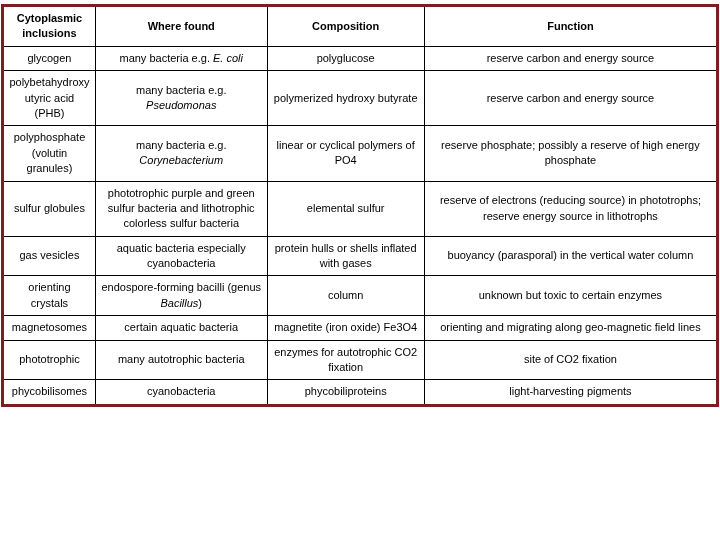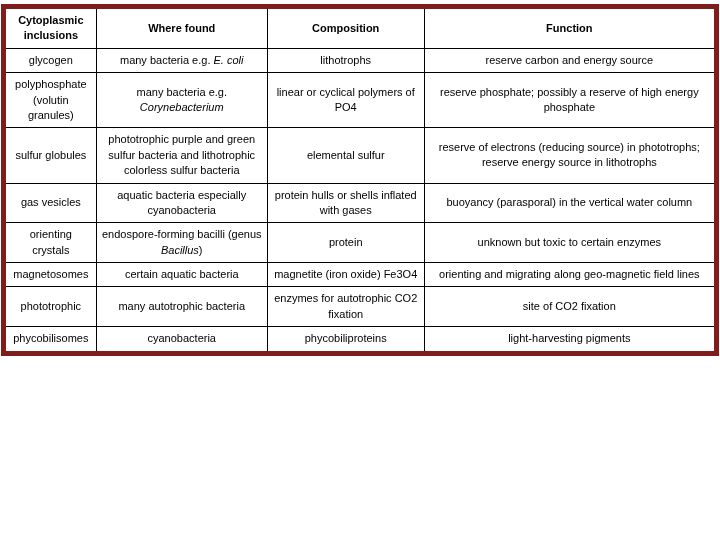--- a/index.html
+++ b/index.html
@@ -7,21 +7,21 @@
       font-family: Arial, sans-serif;
       font-size: 11px;
       background: #fff;
       width: 720px;
       min-height: 540px;
     }
     table {
       width: 718px;
       border-collapse: collapse;
       margin: 4px auto;
-      border: 5px solid #7f1d1d;
+      border: 3px solid #7f1d1d;
     }
     th, td {
       border: 1px solid #000;
       padding: 4px 5px;
       vertical-align: middle;
       text-align: center;
       line-height: 1.4;
     }
     th {
       font-weight: bold;
@@ -45,21 +45,27 @@
       <th class="col-cytoplasmic">Cytoplasmic inclusions</th>
       <th class="col-where">Where found</th>
       <th class="col-composition">Composition</th>
       <th class="col-function">Function</th>
     </tr>
   </thead>
   <tbody id="table-body">
   <tr>
         <td>glycogen</td>
         <td>many bacteria e.g. <em>E. coli</em></td>
-        <td>lithotrophs</td>
+        <td>polyglucose</td>
+        <td>reserve carbon and energy source</td>
+      </tr>
+      <tr>
+        <td>polybetahydroxy utyric acid (PHB)</td>
+        <td>many bacteria e.g. <em>Pseudomonas</em></td>
+        <td>polymerized hydroxy butyrate</td>
         <td>reserve carbon and energy source</td>
       </tr>
       <tr>
         <td>polyphosphate (volutin granules)</td>
         <td>many bacteria e.g. <em>Corynebacterium</em></td>
         <td>linear or cyclical polymers of PO4</td>
         <td>reserve phosphate; possibly a reserve of high energy phosphate</td>
       </tr>
       <tr>
         <td>sulfur globules</td>
@@ -69,21 +75,21 @@
       </tr>
       <tr>
         <td>gas vesicles</td>
         <td>aquatic bacteria especially cyanobacteria</td>
         <td>protein hulls or shells inflated with gases</td>
         <td>buoyancy (parasporal) in the vertical water column</td>
       </tr>
       <tr>
         <td>orienting crystals</td>
         <td>endospore-forming bacilli (genus <em>Bacillus</em>)</td>
-        <td>protein</td>
+        <td>column</td>
         <td>unknown but toxic to certain enzymes</td>
       </tr>
       <tr>
         <td>magnetosomes</td>
         <td>certain aquatic bacteria</td>
         <td>magnetite (iron oxide) Fe3O4</td>
         <td>orienting and migrating along geo-magnetic field lines</td>
       </tr>
       <tr>
         <td>phototrophic</td>

